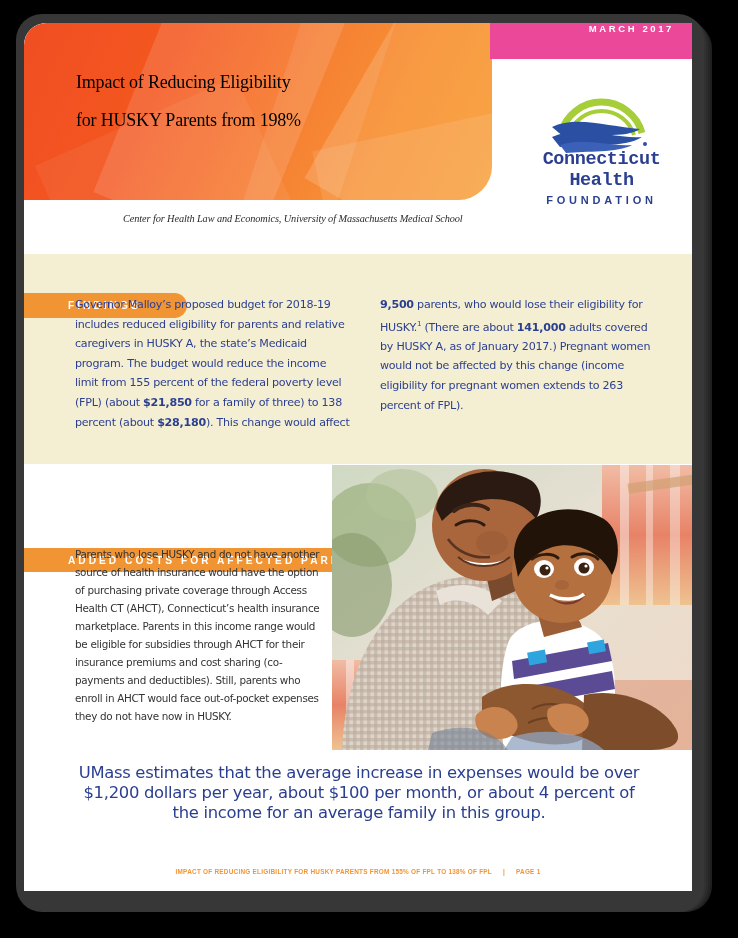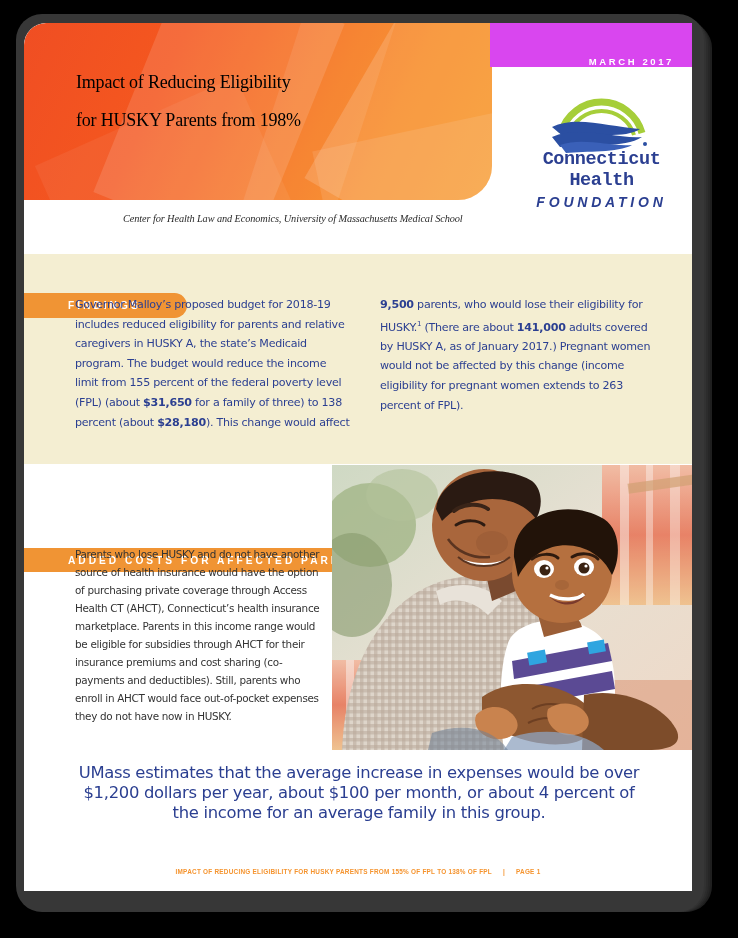--- a/index.html
+++ b/index.html
@@ -80,28 +80,28 @@
     letter-spacing: -0.2px;
     font-family: Liberation Serif, serif;
   }
 
   
   .datebar {
     position: absolute;
     left: 466px;
     top: 0px;
     width: 202px;
-    height: 44px;
-    background: #d946ef;
+    height: 36px;
+    background: #ec4899;
     color: #ffffff;
     font-size: 9.5px;
     letter-spacing: 2.6px;
     font-weight: bold;
     display: flex;
-    align-items: flex-end;
+    align-items: flex-start;
     justify-content: flex-end;
     padding-right: 18px;
     box-sizing: border-box;
     font-family: "Liberation Sans", sans-serif;
   }
 
   
   .logo {
     position: absolute;
     left: 490px;
@@ -113,26 +113,25 @@
   .logo .name {
     color: #2b3f91;
     font-size: 18.5px;
     font-weight: bold;
     letter-spacing: -0.4px;
     font-family: Liberation Mono, monospace;
     margin-top: -4px;
   }
   .logo .sub {
     color: #2b3f91;
-    font-size: 14px;
+    font-size: 11px;
     letter-spacing: 3.8px;
     font-weight: bold;
     margin-top: 3px;
     font-family: "Liberation Sans", sans-serif;
-    font-style: italic;
   }
 
   
   .byline {
     position: absolute;
     left: 51px;
     top: 190px;
     font-size: 10.3px;
     font-style: italic;
     color: #2a2a2a;
@@ -287,21 +286,21 @@
     </div>
 
     <div class="byline">Center for Health Law and Economics, University of Massachusetts Medical School</div>
 
     <div class="band-findings"></div>
     <div class="tab tab-findings">
       <span>FINDINGS</span>
     </div>
 
     <div class="cols">
-      <div class="col">Governor Malloy’s proposed budget for 2018-19 includes reduced eligibility for parents and relative caregivers in HUSKY A, the state’s Medicaid program. The budget would reduce the income limit from 155 percent of the federal poverty level (FPL) (about <b>$31,650</b> for a family of three) to 138 percent (about <b>$28,180</b>). This change would affect</div>
+      <div class="col">Governor Malloy’s proposed budget for 2018-19 includes reduced eligibility for parents and relative caregivers in HUSKY A, the state’s Medicaid program. The budget would reduce the income limit from 155 percent of the federal poverty level (FPL) (about <b>$21,850</b> for a family of three) to 138 percent (about <b>$28,180</b>). This change would affect</div>
       <div class="col"><b>9,500</b> parents, who would lose their eligibility for HUSKY.<sup>1</sup> (There are about <b>141,000</b> adults covered by HUSKY A, as of January 2017.) Pregnant women would not be affected by this change (income eligibility for pregnant women extends to 263 percent of FPL).</div>
     </div>
 
     <div class="tab tab-costs">
       <span>ADDED COSTS FOR AFFECTED PARENTS</span>
     </div>
     <div class="costs-body">Parents who lose HUSKY and do not have another source of health insurance would have the option of purchasing private coverage through Access Health CT (AHCT), Connecticut’s health insurance marketplace. Parents in this income range would be eligible for subsidies through AHCT for their insurance premiums and cost sharing (co-payments and deductibles). Still, parents who enroll in AHCT would face out-of-pocket expenses they do not have now in HUSKY.</div>
 
     <div class="photo">
       <svg width="360" height="285" viewBox="0 0 360 285">

